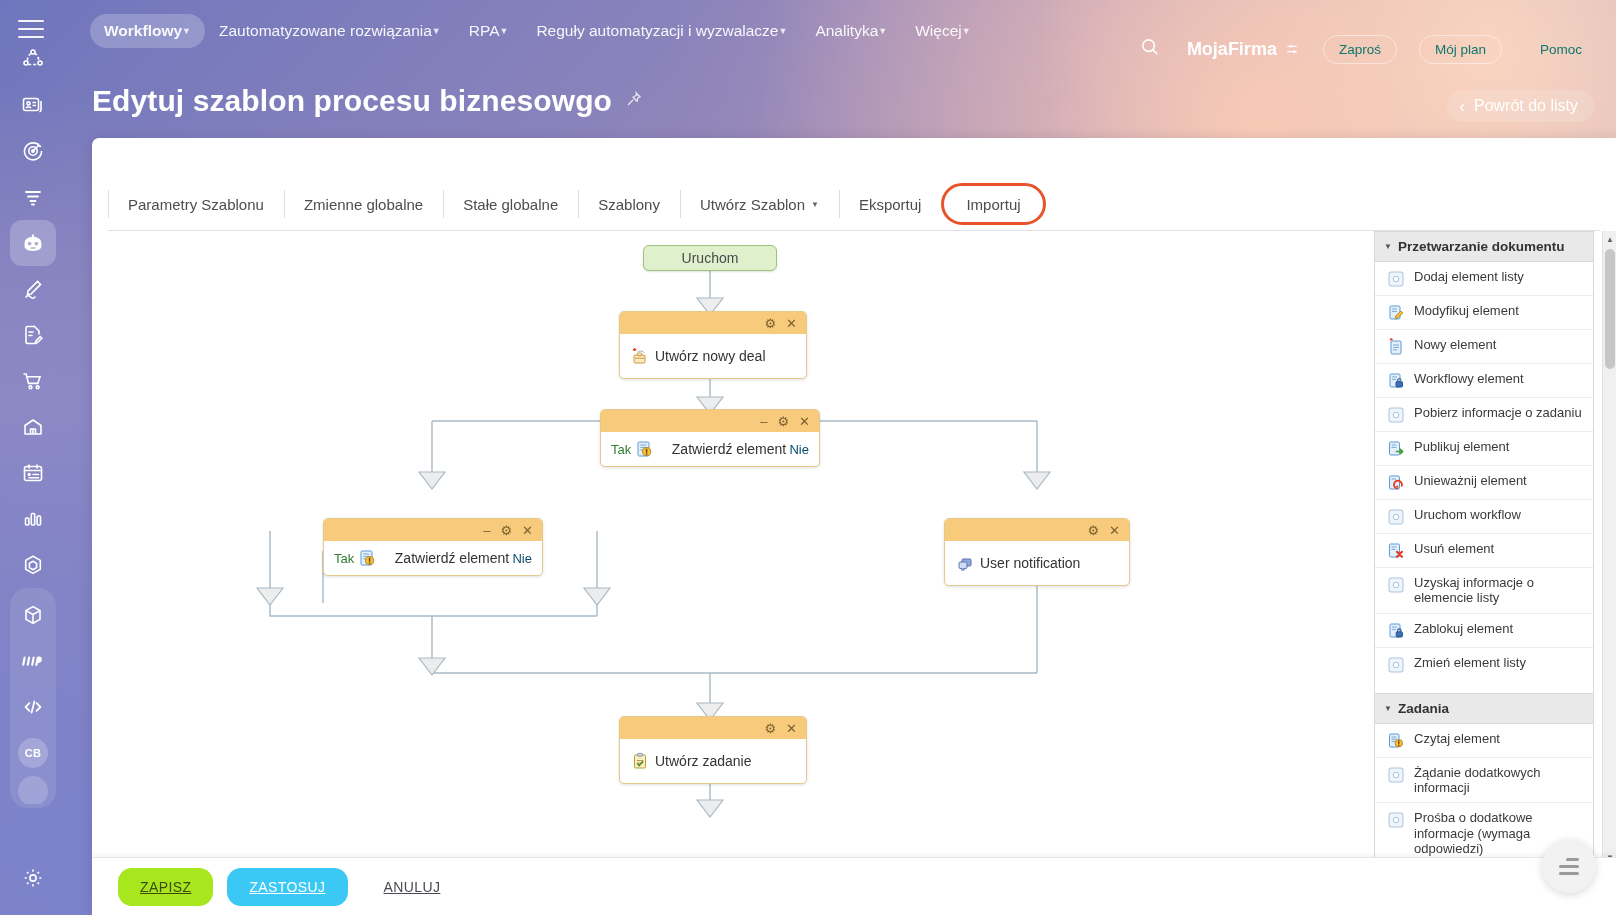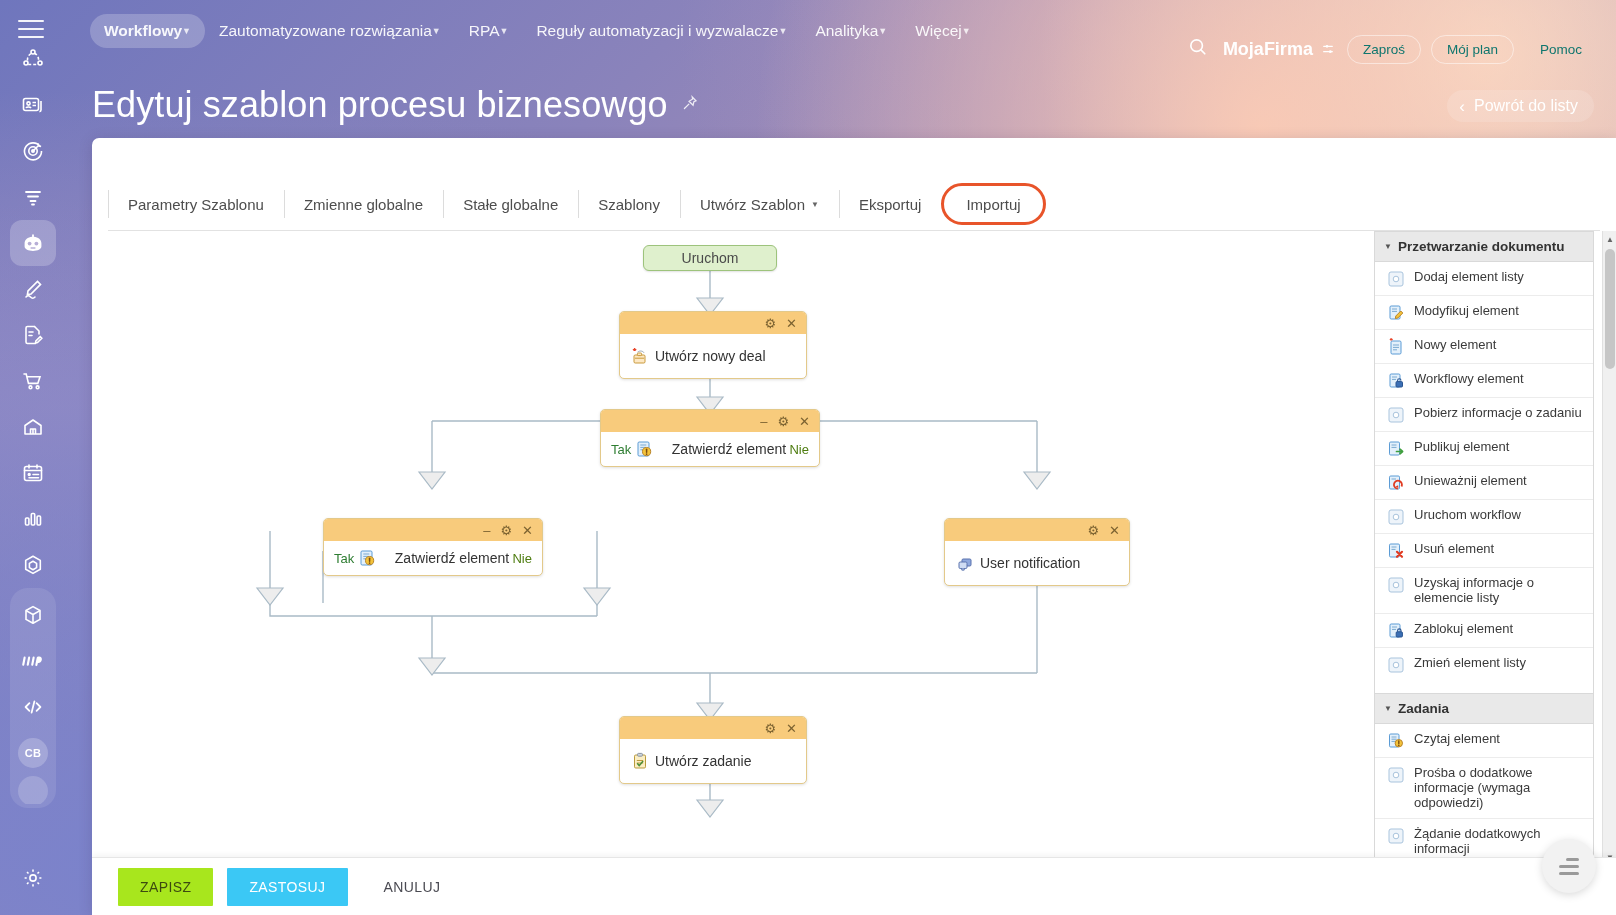--- a/index.html
+++ b/index.html
@@ -56,33 +56,33 @@
   }
   .hamburger { position: absolute; left: -48px; top: 20px; width: 26px; height: 20px; cursor: pointer; }
   .hamburger span { display: block; height: 2px; background: rgba(255,255,255,0.92); margin-bottom: 6px; border-radius: 1px; }
   .nav-item {
     color: rgba(255,255,255,0.93); font-size: 15.5px;
     padding: 8px 14px; border-radius: 19px; white-space: nowrap;
     display: flex; align-items: center; gap: 0; cursor: pointer;
   }
   .nav-item.active { background: rgba(255,255,255,0.22); font-weight: 600; }
   .caret { font-size: 9px; opacity: .85; }
-  .tb-right { margin-left: auto; display: flex; align-items: center; gap: 10px; padding-right: 18px; margin-top: 36px; }
+  .tb-right { margin-left: auto; display: flex; align-items: center; gap: 22px; padding-right: 18px; margin-top: 36px; }
   .company { color: #fff; font-size: 18px; font-weight: bold; display: flex; align-items: center; gap: 8px; cursor: pointer; }
   .pill {
     color: #0f766e; font-size: 13.5px; padding: 6px 15px; border-radius: 16px;
     border: 1px solid rgba(255,255,255,0.5); white-space: nowrap; cursor: pointer;
   }
   .pill.ghost { border-color: transparent; }
 
   
   #page-head {
     position: absolute; left: 92px; top: 84px; display: flex; align-items: center; gap: 12px; z-index: 20;
   }
-  #page-head h1 { color: #fff; font-size: 36px; font-weight: normal; letter-spacing: .1px; text-align: center; }
+  #page-head h1 { color: #fff; font-size: 30px; font-weight: bold; letter-spacing: .1px; text-align: center; }
   #back-to-list {
     position: absolute; right: 22px; top: 90px; z-index: 20;
     display: flex; align-items: center; gap: 9px; cursor: pointer;
     color: #fff; font-size: 16px; padding: 7px 16px 7px 12px;
     border-radius: 18px; background: rgba(255,255,255,0.14);
   }
 
   
   #card {
     position: absolute; left: 92px; top: 138px; width: 1524px; height: 777px;
@@ -134,21 +134,21 @@
     padding-right: 9px;
   }
   .node .bar .b {
     font-size: 13px; color: #7b6230; line-height: 1; cursor: pointer; user-select: none;
   }
   .node .body {
     height: 44px; display: flex; align-items: center; position: relative; padding: 0 10px;
   }
   .node .label { font-size: 14px; color: #333; }
   .node .yes { position: absolute; left: 10px; font-size: 13px; color: #2e7d32; }
-  .node .no  { position: absolute; right: 10px; font-size: 13px; color: #4d7c0f; }
+  .node .no  { position: absolute; right: 10px; font-size: 13px; color: #0c4a6e; }
   .node .ico { width: 20px; height: 20px; margin-right: 5px; flex: 0 0 auto; }
   .node.cond .label-wrap {
     position: absolute; left: 0; right: 0; display: flex; align-items: center; justify-content: center; gap: 16px;
   }
   .node.start {
     background: #dff0cd; border: 1px solid #9dc37c; border-radius: 6px;
     width: 134px; height: 26px; display: flex; align-items: center; justify-content: center;
     box-shadow: 0 1px 2px rgba(0,0,0,0.12);
   }
   .node.start .label { font-size: 14px; color: #4a4a4a; }
@@ -188,22 +188,22 @@
   }
 
   
   #actionbar {
     position: absolute; left: 0; right: 0; bottom: 0; height: 58px;
     background: #fff; border-top: 1px solid #e6e6e6;
     display: flex; align-items: center; gap: 14px; padding-left: 26px;
     box-shadow: 0 -2px 6px rgba(0,0,0,0.05);
   }
   .btn {
-    font-size: 14px; padding: 11px 22px; border-radius: 1px; border: none;
-    cursor: pointer; letter-spacing: .4px; font-family: "Liberation Sans", sans-serif;
+    font-size: 14px; padding: 11px 22px; border-radius: 14px; border: none;
+    cursor: pointer; letter-spacing: .4px; font-family: "Liberation Sans", sans-serif; text-decoration: underline;
   }
   .btn.save { background: #a8e61d; color: #3d4a10; }
   .btn.apply { background: #3bc8f5; color: #fff; }
   .btn.cancel { background: transparent; color: #4a4a52; }
 
   #fab {
     position: absolute; right: 20px; bottom: 22px; width: 54px; height: 54px;
     border-radius: 50%; background: #f2f2f2; box-shadow: 0 2px 8px rgba(0,0,0,0.15);
     display: flex; align-items: center; justify-content: center; cursor: pointer; z-index: 60;
   }
@@ -732,30 +732,30 @@
       </span>
       <span>Czytaj element</span>
     </div>
     <div class="elem">
       <span class="eico">
         <svg width="18" height="18" viewBox="0 0 18 18">
             <rect x="2" y="2" width="14" height="14" rx="2" fill="#eef4fa" stroke="#a9c4dd"></rect>
             <circle cx="9" cy="9" r="2.8" fill="#fff" stroke="#a9c4dd"></circle>
           </svg>
       </span>
-      <span>Prośba o dodatkowe informacje (wymaga odpowiedzi)</span>
+      <span>Żądanie dodatkowych informacji</span>
     </div>
     <div class="elem">
       <span class="eico">
         <svg width="18" height="18" viewBox="0 0 18 18">
             <rect x="2" y="2" width="14" height="14" rx="2" fill="#eef4fa" stroke="#a9c4dd"></rect>
             <circle cx="9" cy="9" r="2.8" fill="#fff" stroke="#a9c4dd"></circle>
           </svg>
       </span>
-      <span>Żądanie dodatkowych informacji</span>
+      <span>Prośba o dodatkowe informacje (wymaga odpowiedzi)</span>
     </div>
   </div>
 
   <div id="panel-scroll">
     <div class="arr" style="top:0">▲</div>
     <div class="thumb"></div>
     <div class="arr" style="bottom:0">▼</div>
   </div>
 
   <div id="actionbar">

